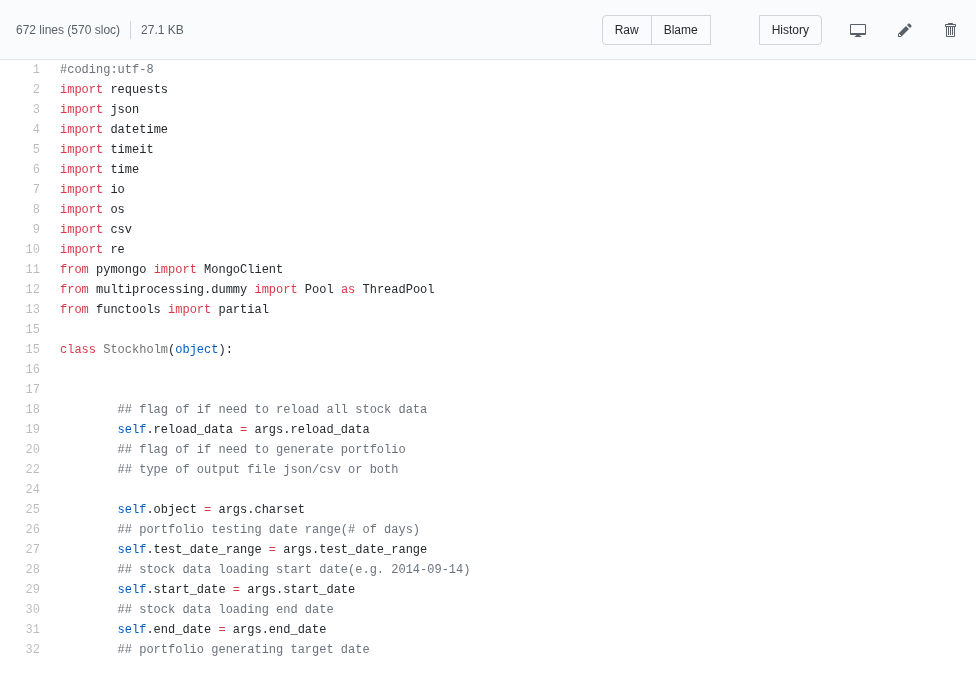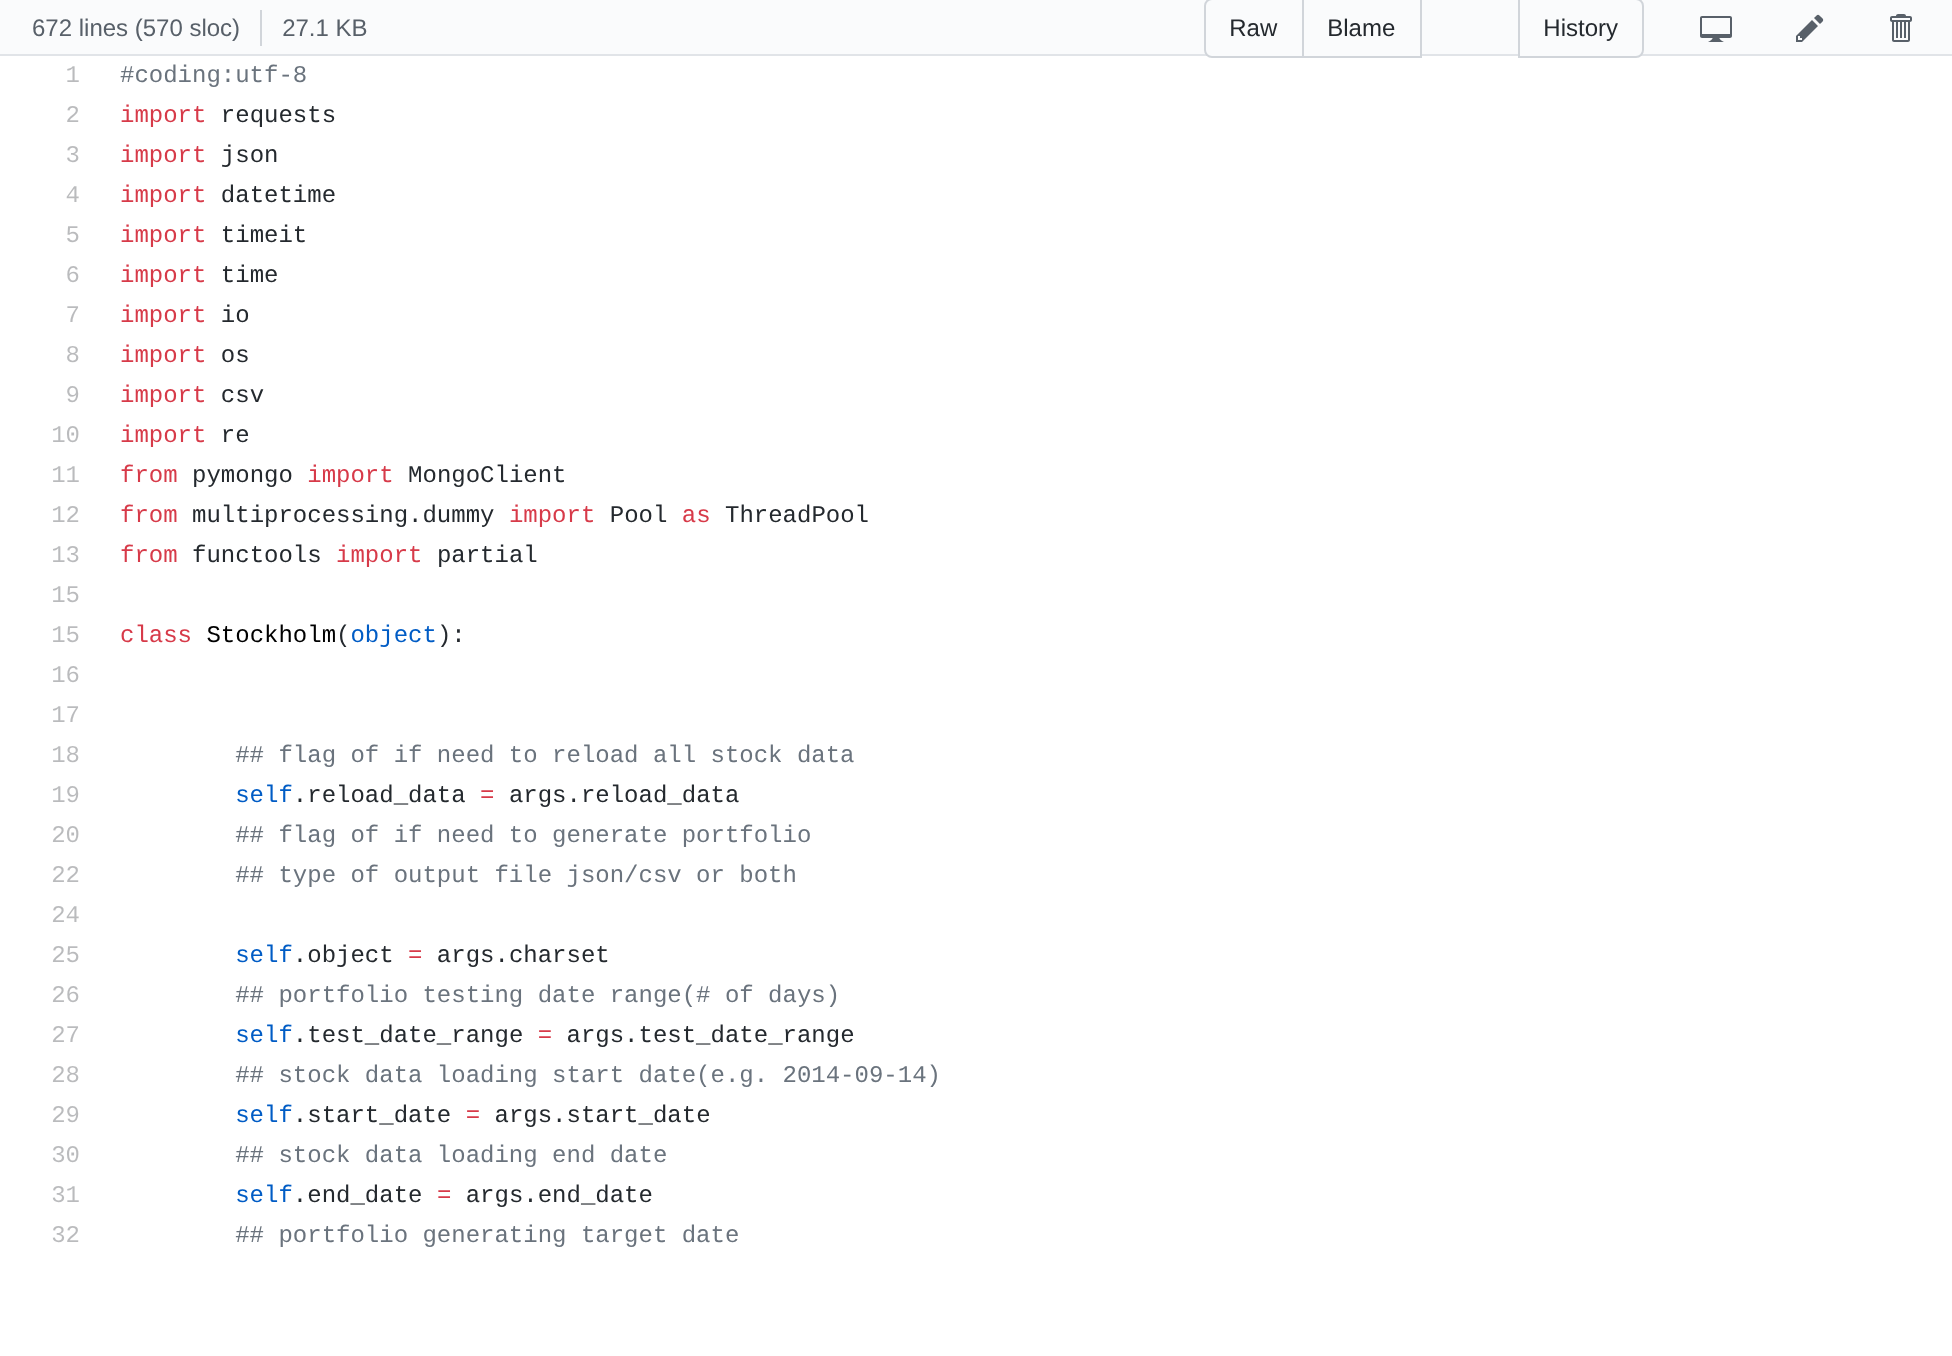--- a/index.html
+++ b/index.html
@@ -10,21 +10,21 @@
     background: #fff;
     width: 976px;
   }
   .file-header {
     display: flex;
     align-items: center;
     justify-content: space-between;
     padding: 8px 16px;
     background: #fafbfc;
     border-bottom: 1px solid #e1e4e8;
-    height: 28px;
+    height: 60px;
   }
   .file-info {
     color: #586069;
     font-size: 12px;
     display: flex;
     align-items: center;
     gap: 10px;
   }
   .divider {
     width: 1px;
@@ -77,21 +77,21 @@
     user-select: none;
     font-size: 12px;
   }
   .line-content {
     padding-left: 10px;
     white-space: pre;
     color: #24292e;
   }
   .pl-c { color: #6a737d; text-align: right; } 
   .pl-k { color: #d73a49; } 
-  .pl-en { color: #000000; } 
+  .pl-en { color: #737373; } 
   .pl-smi { color: #24292e; } 
   .pl-sf { color: #005cc5; } 
 </style>
 </head>
 <body>
 
 <div class="file-header">
   <div class="file-info">
     <span>672 lines (570 sloc)</span>
     <span class="divider"></span>

